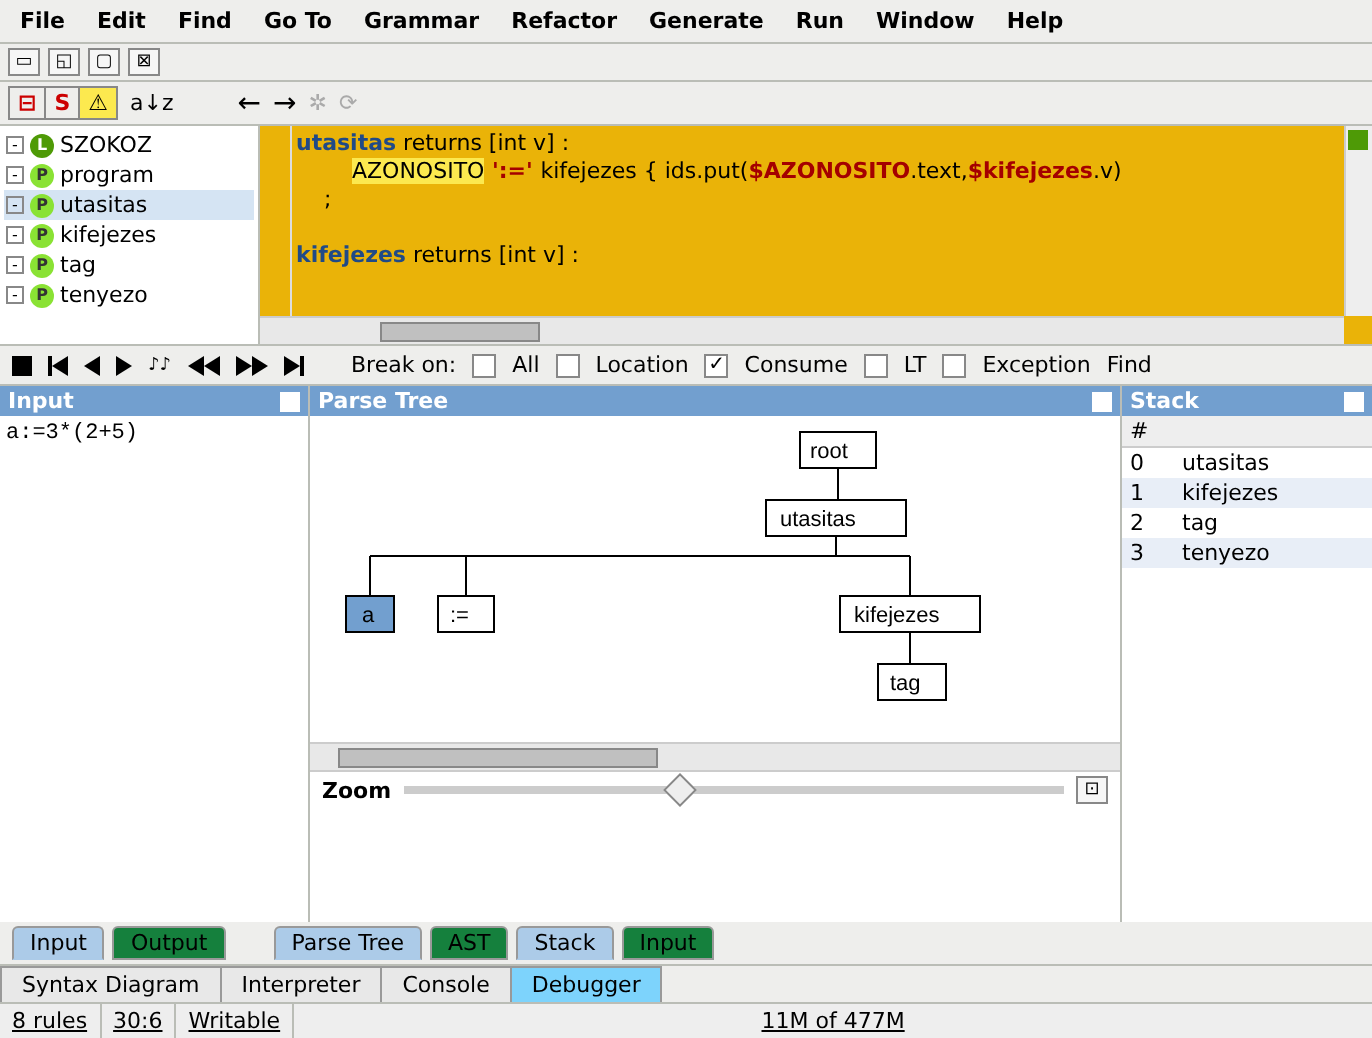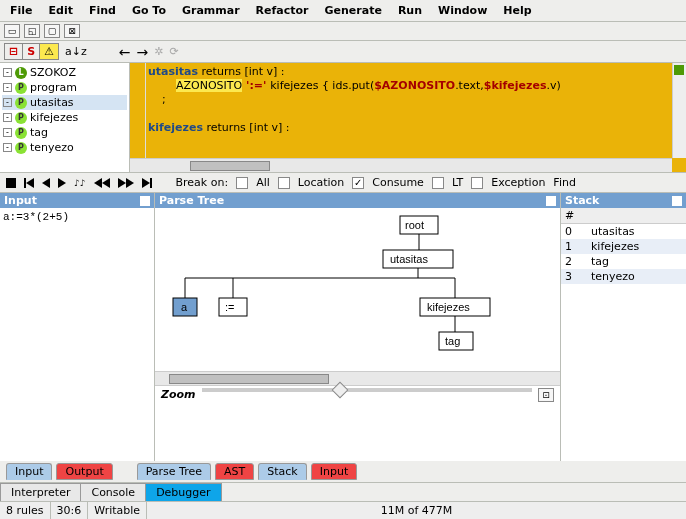--- a/index.html
+++ b/index.html
@@ -57,32 +57,32 @@
 .stack-head span:first-child { width: 26px; }
 .stack-head span:last-child { flex: 1; border-right: none; }
 .stack-row { display: flex; }
 .stack-row span:first-child { width: 26px; padding: 1px 4px; }
 .stack-row span:last-child { flex: 1; padding: 1px 4px; }
 .stack-row.alt { background: #e8eef7; }
 .tree-svg { width: 100%; height: 160px; }
 .node rect { fill: #fff; stroke: #000; }
 .node text { font-size: 11px; font-family: sans-serif; }
 .node.sel rect { fill: #729fcf; }
-.zoom { display: flex; gap: 6px; padding: 2px 6px; border-top: 1px solid #ccc; font-style: italic; }
+.zoom { display: flex; align-items: center; gap: 6px; padding: 2px 6px; border-top: 1px solid #ccc; }
 .slider { flex: 1; height: 4px; background: #ccc; position: relative; }
 .slider .sthumb { position: absolute; left: 40%; top: -4px; width: 12px; height: 12px; background: #eee; border: 1px solid #888; transform: rotate(45deg); }
 .hscroll2 { height: 14px; background: #e8e8e8; border-top: 1px solid #ccc; display: flex; align-items: center; }
 .hscroll2 .t2 { height: 10px; background: #c0c0c0; border: 1px solid #888; margin-left: 14px; width: 160px; }
 .tabs { display: flex; gap: 4px; padding: 2px 6px; align-items: center; }
-.tab { border: 1px solid #999; padding: 1px 8px; background: #ef4444; border-radius: 3px 3px 0 0; }
+.tab { border: 1px solid #999; padding: 1px 8px; background: #15803d; border-radius: 3px 3px 0 0; }
 .tab.active { background: #accbe8; border-bottom: 1px solid #accbe8; }
 .bottom-tabs { display: flex; border-top: 1px solid #babdb6; }
 .btab { padding: 2px 10px; border: 1px solid #999; border-bottom: none; background: #e8e8e8; margin-right: -1px; }
-.btab.active { background: #0ea5e9; }
-.status { display: flex; border-top: 1px solid #babdb6; background: #eee; }
+.btab.active { background: #7dd3fc; }
+.status { display: flex; border-top: 1px solid #babdb6; background: #eee; text-decoration: underline; }
 .status span { padding: 2px 6px; border-right: 1px solid #babdb6; }
 .status .grow { flex: 1; border-right: none; text-align: center; }
 </style>
 </head>
 <body>
 
 <div class="menubar">
   <span>File</span>
   <span>Edit</span>
   <span>Find</span>
@@ -297,20 +297,21 @@
   <span class="tab active">Input</span>
   <span class="tab">Output</span>
   <span style="width:16px"></span>
   <span class="tab active">Parse Tree</span>
   <span class="tab">AST</span>
   <span class="tab active">Stack</span>
   <span class="tab">Input</span>
 </div>
 
 <div class="bottom-tabs">
+  <span class="btab">Syntax Diagram</span>
   <span class="btab">Interpreter</span>
   <span class="btab">Console</span>
   <span class="btab active">Debugger</span>
 </div>
 
 <div class="status">
   <span>8 rules</span>
   <span>30:6</span>
   <span>Writable</span>
   <span class="grow">11M of 477M</span>

